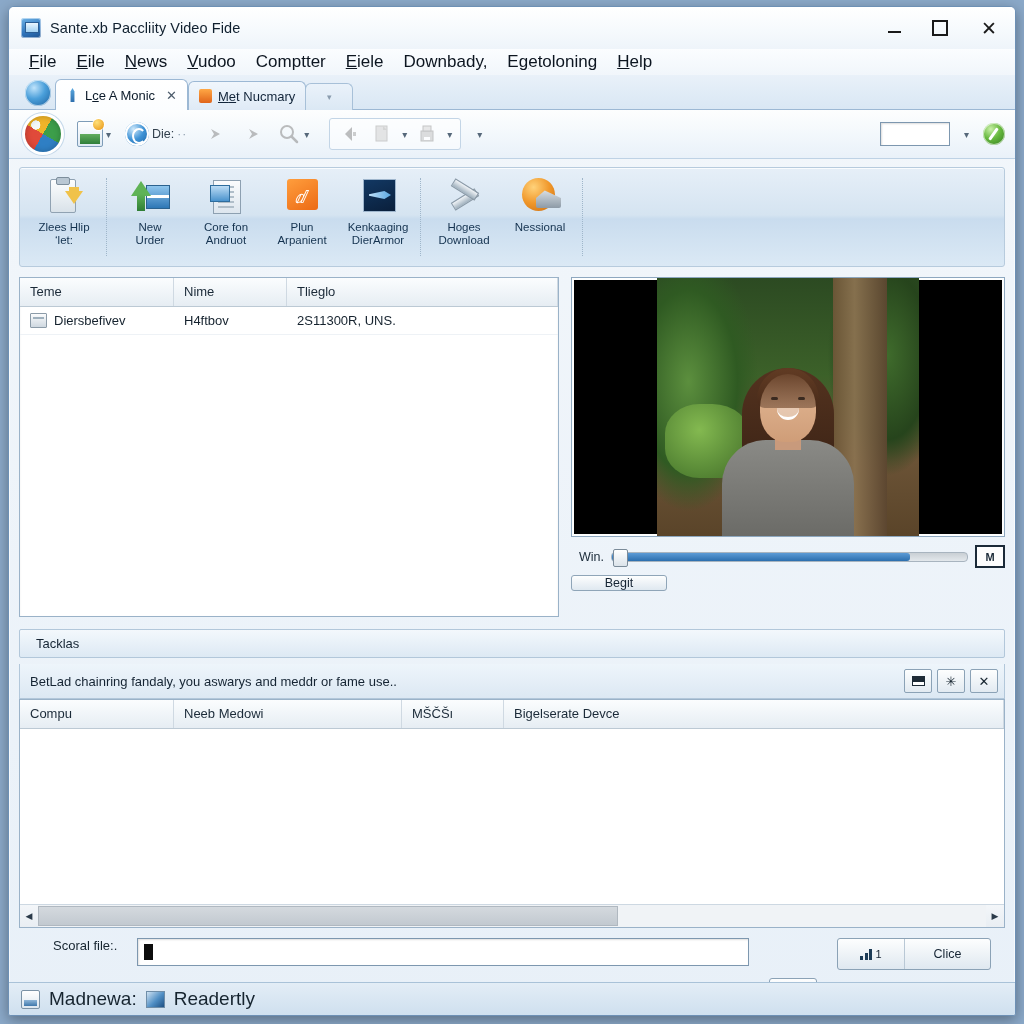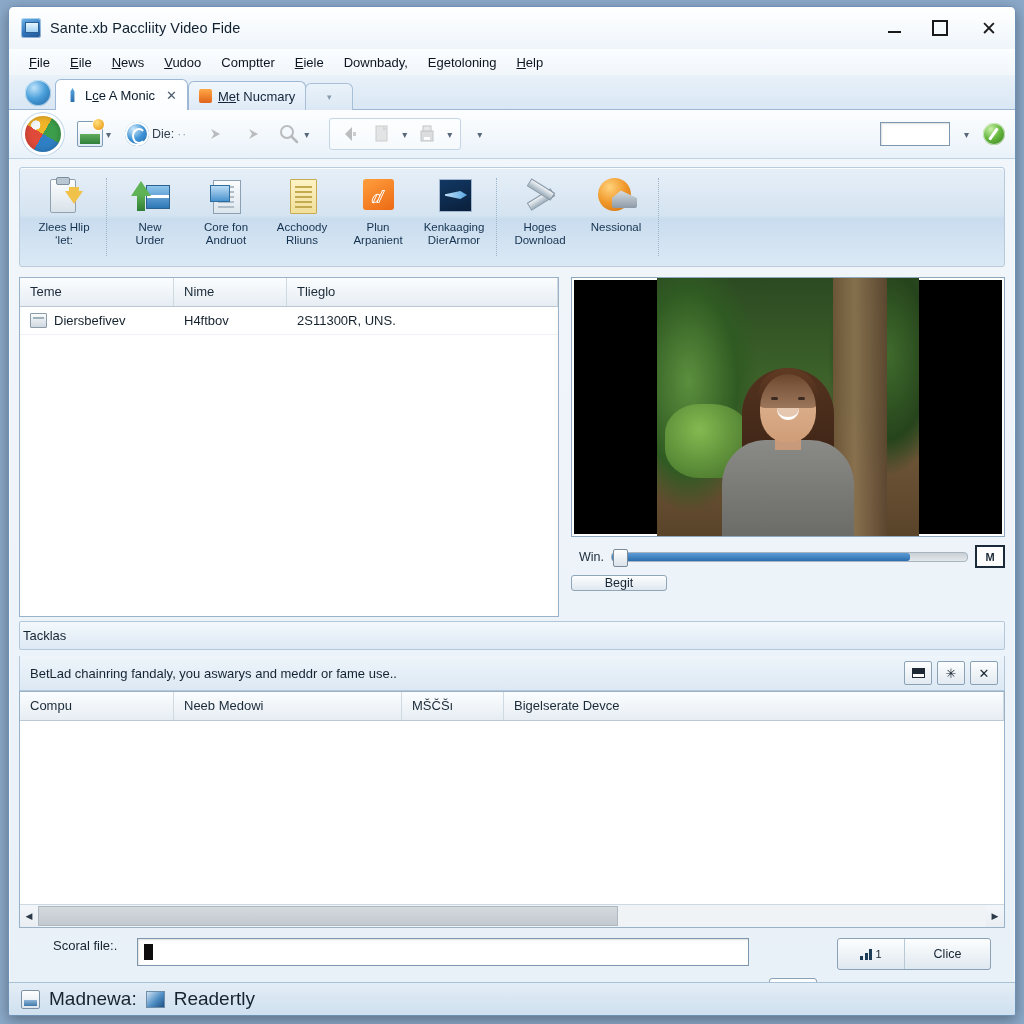--- a/index.html
+++ b/index.html
@@ -47,21 +47,21 @@
   .glyph-min{display:block;width:13px;height:2px;background:#1a1a1a;margin-top:7px;}
   .glyph-max{display:block;width:12px;height:12px;border:2px solid #1a1a1a;}
   .glyph-x{font-size:19px;line-height:1;color:#1a1a1a;font-family:"DejaVu Sans",sans-serif;}
 
   
   .menubar{
     height:26px;flex:none;display:flex;align-items:center;padding-left:10px;gap:0;
     background:linear-gradient(180deg,#fbfdff,#f1f6fb);
   }
   .menu-item{
-    font-size:13px;color:#0c1520;padding:2px 10px;cursor:default;white-space:nowrap;text-align:center;
+    font-size:17px;color:#0c1520;padding:2px 10px;cursor:default;white-space:nowrap;text-align:center;
   }
   .menu-item .mn{text-decoration:underline;}
 
   
   .tabstrip{
     height:34px;flex:none;display:flex;align-items:flex-end;padding-left:16px;
     background:linear-gradient(180deg,#e9f1f9,#d9e7f4);
     border-bottom:1px solid #9cb8d4;
     position:relative;
   }
@@ -269,21 +269,21 @@
   .gseg.s1{width:84px;} .gseg.s2{width:52px;} .gseg.s3{flex:1;} .gseg.s4{width:42px;}
   .upar{width:0;height:0;border-left:7px solid transparent;border-right:7px solid transparent;border-bottom:9px solid #2b3f52;position:relative;}
   .upar::after{content:"";position:absolute;left:-3px;top:9px;width:6px;height:7px;background:#2b3f52;}
   .singlebtn{
     width:94px;flex:none;border:1px solid #8fa5b8;border-radius:3px;display:flex;align-items:center;justify-content:center;
     font-size:12.5px;color:#152433;background:linear-gradient(180deg,#fdfefe,#dfe8f0);
   }
 
   
   .sechead{
-    margin:4px 10px 0 10px;height:27px;flex:none;display:flex;align-items:center;padding-left:3px;
+    margin:12px 10px 0 10px;height:27px;flex:none;display:flex;align-items:center;padding-left:16px;
     border:1px solid #b2c7da;border-radius:2px;
     background:linear-gradient(180deg,#f3f8fc,#dde9f4);
     font-size:13px;color:#152433;
   }
   .msgbar{
     margin:6px 10px 0 10px;height:34px;flex:none;display:flex;align-items:center;padding:0 6px 0 10px;
     border:1px solid #b2c7da;border-top:none;
     background:linear-gradient(180deg,#eef5fb,#dce8f3);
     font-size:13px;color:#152433;
   }
@@ -503,35 +503,20 @@
           </span>
         <span class="i-scr"></span>
       </div>
       <div class="rb-lbl">
         <span>Core fon</span><br>
         <span>Andruot</span>
       </div>
     </div>
     <div class="rb">
       <div class="rb-ico">
-        <span class="i-note">
-            <i class="ln" style="top:6px"></i>
-            <i class="ln" style="top:11px"></i>
-            <i class="ln" style="top:16px"></i>
-            <i class="ln" style="top:21px"></i>
-            <i class="ln" style="top:26px"></i>
-          </span>
-      </div>
-      <div class="rb-lbl">
-        <span>Acchoody</span><br>
-        <span>Rliuns</span>
-      </div>
-    </div>
-    <div class="rb">
-      <div class="rb-ico">
         <span class="i-orange">
             <i class="sw">ⅆ </i>
           </span>
       </div>
       <div class="rb-lbl">
         <span>Plun</span><br>
         <span>Arpanient</span>
       </div>
     </div>
     <div class="rb">

